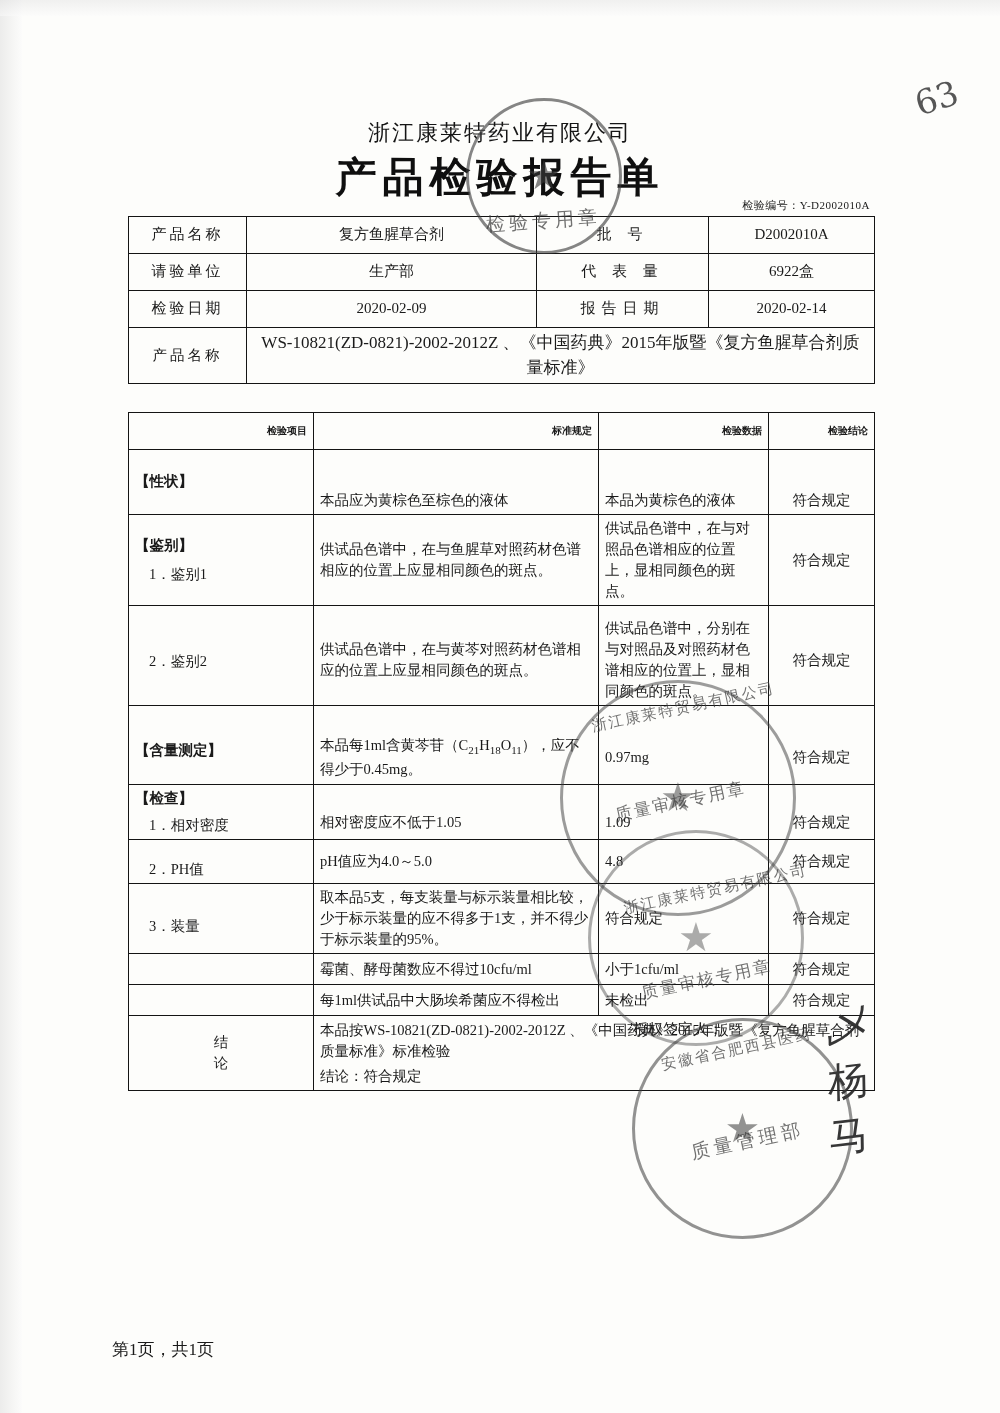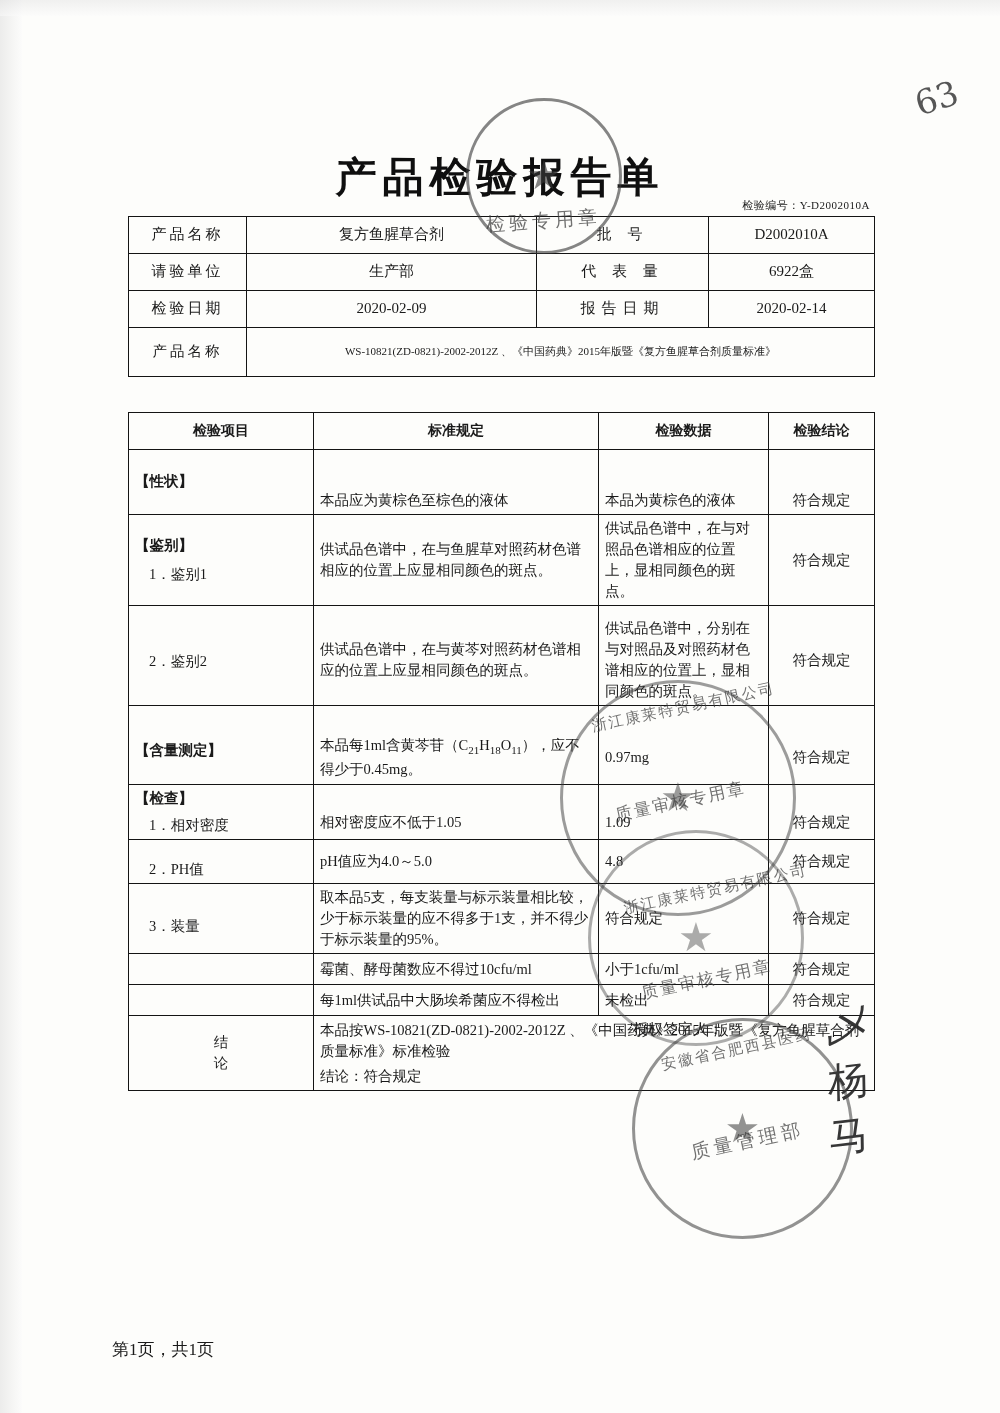--- a/index.html
+++ b/index.html
@@ -89,27 +89,27 @@
   .l { text-align: left; }
   .sp { letter-spacing: 6px; }
   .sp3 { letter-spacing: 3px; }
 
   .hdr-row td { height: 30px; font-size: 15px; }
 
   
   .items-hdr td {
     height: 30px;
     font-weight: bold;
-    font-size: 14px;
-    text-align: center;
+    font-size: 10px;
+    text-align: right;
   }
 
   .cat { font-weight: bold; }
   .sub { padding-left: 14px; margin-top: 16px; }
-  .small { font-size: 11px; }
+  .small { font-size: 17px; }
   .tiny { font-size: 11px; vertical-align: sub; }
 
   .cell-top { vertical-align: top; padding-top: 6px; }
 
   .sig {
     position: absolute;
     left: 128px; top: 1020px;
     width: 746px;
     font-size: 15px;
   }
@@ -186,20 +186,21 @@
 </style>
 </head>
 <body>
 
 <div class="page">
   <div class="scan-edge-left"></div>
   <div class="scan-edge-top"></div>
 
   <div class="hand-note">63</div>
 
+  <div class="company">浙江康莱特药业有限公司</div>
   <div class="doc-title">产品检验报告单</div>
 
   <div class="report-no">
     <span>检验编号：</span><span>Y-D2002010A</span>
   </div>
 
   <table class="tbl">
     <colgroup>
       <col style="width:118px">
       <col style="width:200px">

